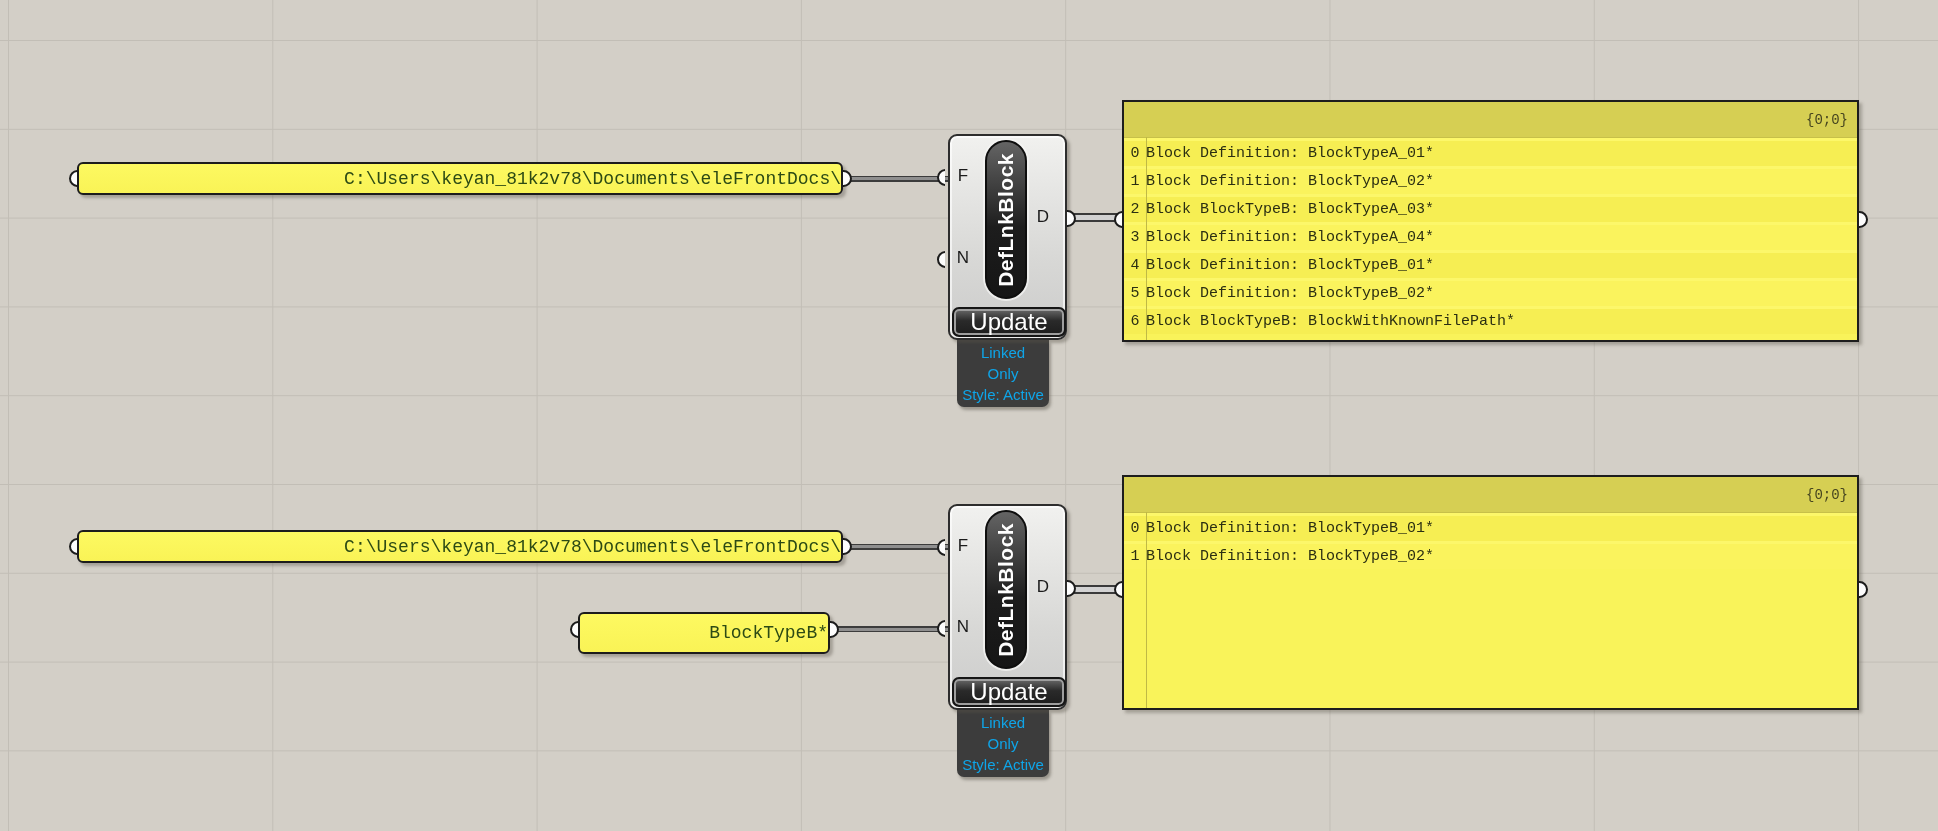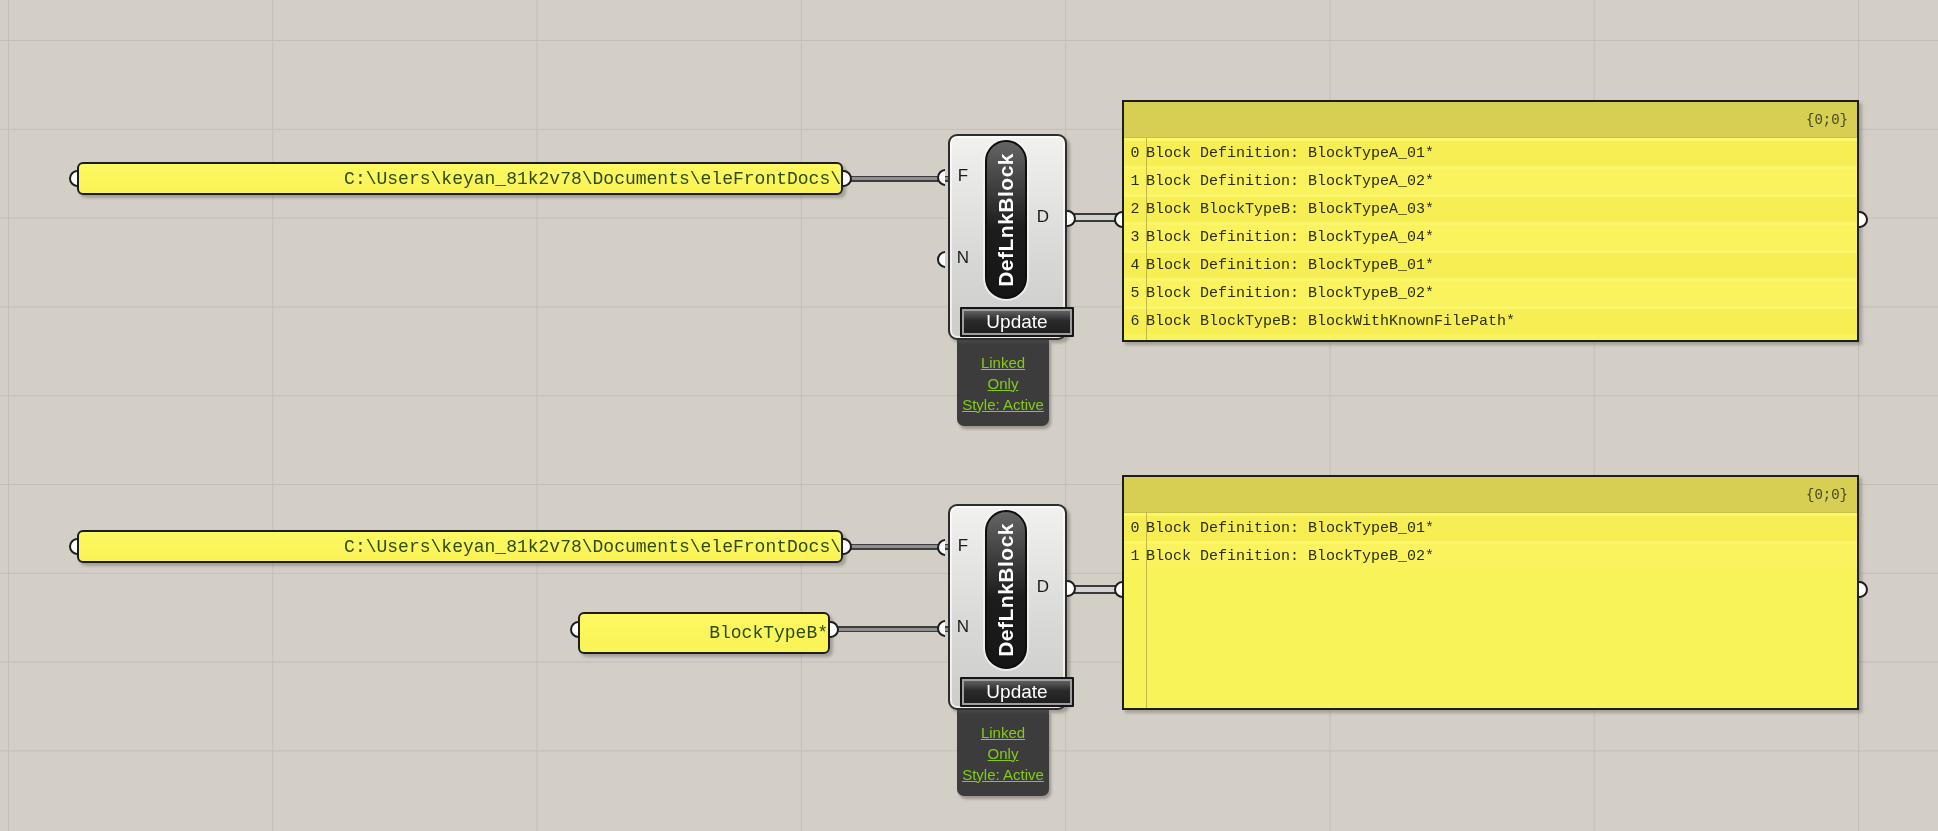--- a/index.html
+++ b/index.html
@@ -46,29 +46,29 @@
     background:linear-gradient(180deg,#f1f1ef,#d8d8d6 60%,#cccccb);
     box-shadow:inset 0 0 0 2px rgba(255,255,255,.65),3px 3px 3px rgba(90,85,75,.40);
     box-sizing:border-box;z-index:4;}
   .capsule{position:absolute;width:42px;height:159px;border:2px solid #0e0e0e;border-radius:21px;
     background:linear-gradient(180deg,#646464,#1d1d1d 55%,#151515);
     box-shadow:0 0 0 2px rgba(246,246,244,.75);box-sizing:border-box;
     display:flex;align-items:center;justify-content:center;z-index:5;}
   .vtext{writing-mode:vertical-rl;transform:rotate(180deg);
     color:#ffffff;font-weight:bold;font-size:21px;letter-spacing:.5px;}
   .iolabel{position:absolute;font-size:17px;color:#1b1b1b;text-align:center;z-index:5;}
-  .update-btn{position:absolute;width:114px;height:30px;border:2px solid #151515;border-radius:1px;
+  .update-btn{position:absolute;width:114px;height:30px;border:2px solid #151515;border-radius:7px;
     background:linear-gradient(180deg,#6b6b6b,#2a2a2a 45%,#1d1d1d);
     box-shadow:inset 0 0 0 2px #9e9e9e;box-sizing:border-box;
     display:flex;align-items:center;justify-content:center;
-    color:#ffffff;font-size:19px;z-index:5;cursor:pointer;margin-left:8px;}
-  .comp-tag{position:absolute;width:92px;height:86px;background:#3c3c3c;border-radius:0 0 7px 7px;
+    color:#ffffff;font-size:24px;z-index:5;cursor:pointer;}
+  .comp-tag{position:absolute;width:92px;height:67px;background:#3c3c3c;border-radius:0 0 7px 7px;
     display:flex;flex-direction:column;align-items:center;justify-content:center;
-    color:#84cc16;font-size:15px;line-height:21px;white-space:nowrap;
-    box-shadow:2px 3px 3px rgba(70,65,55,.40);z-index:2;text-decoration:underline;}
+    color:#0ea5e9;font-size:15px;line-height:21px;white-space:nowrap;
+    box-shadow:2px 3px 3px rgba(70,65,55,.40);z-index:2;}
 </style>
 </head>
 <body>
 
 <div class="canvas">
 
   <div class="wire single" style="left:843px;top:175.5px;width:105px;"></div>
   <div class="wire double" style="left:1063px;top:212.5px;width:60px;"></div>
   <div class="wire single" style="left:843px;top:543.5px;width:105px;"></div>
   <div class="wire single" style="left:830px;top:626px;width:118px;"></div>

